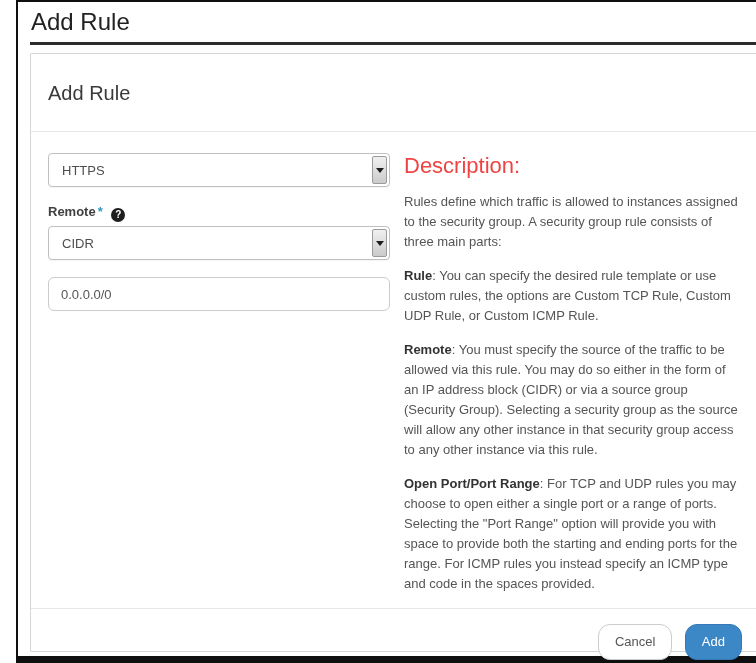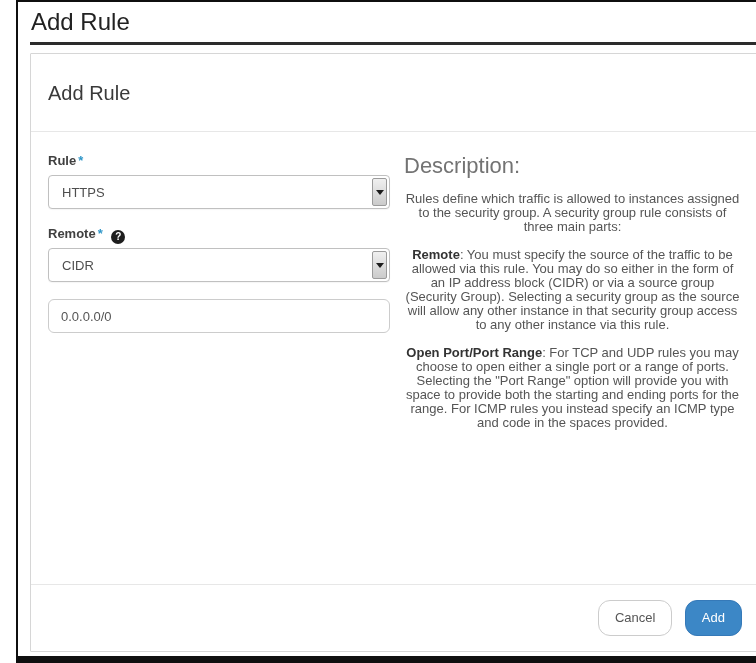--- a/index.html
+++ b/index.html
@@ -55,25 +55,25 @@
     border-top:5px solid #1c1c1c;
   }
   .text-input {
     width:100%; height:34px; border:1px solid #ccc; border-radius:6px;
     padding:6px 12px; font-size:13px; color:#555;
     font-family:"Liberation Sans", sans-serif; outline:none;
   }
   .text-input::placeholder { color:#8a8a8a; opacity:1; }
   .desc-col { flex:1; margin-left:14px; }
   .desc-heading {
-    font-size:22px; font-weight:400; color:#737373; line-height:26px;
+    font-size:22px; font-weight:400; color:#ef4444; line-height:26px;
     margin:0 0 13px 0;
   }
   .desc-col p {
-    font-size:13px; line-height:14px; color:#555; margin:0 0 14px 0;text-align:center;
+    font-size:13px; line-height:20px; color:#555; margin:0 0 14px 0;
   }
   .desc-col p b { color:#333; }
   .modal-footer {
     border-top:1px solid #e7e7e7; padding:15px 15px; text-align:right;
   }
   .btn {
     display:inline-block; font-size:13px; line-height:14px; padding:10px 16px;
     border-radius:12px; cursor:pointer; font-family:"Liberation Sans", sans-serif;
     vertical-align:middle;
   }
@@ -92,23 +92,20 @@
   <hr class="title-rule">
 
   <div class="modal">
     <div class="modal-header">
       <span>Add Rule</span>
     </div>
 
     <div class="modal-body">
       <div class="form-col">
 
-        <label class="field-label">
-          <span>Rule</span><span class="req">*</span>
-        </label>
         <div class="select-box">
           <span class="select-value">HTTPS</span>
           <span class="select-arrow-box">
               <span class="caret"></span>
             </span>
         </div>
 
         <label class="field-label">
           <span>Remote</span><span class="req">*</span>
           <span class="help-icon">?</span>
@@ -120,20 +117,21 @@
             </span>
         </div>
 
         <input class="text-input" type="text" value="0.0.0.0/0" style="">
 
       </div>
 
       <div class="desc-col">
         <div class="desc-heading">Description:</div>
         <p><b></b><span>Rules define which traffic is allowed to instances assigned to the security group. A security group rule consists of three main parts:</span></p>
+        <p><b>Rule</b><span>: You can specify the desired rule template or use custom rules, the options are Custom TCP Rule, Custom UDP Rule, or Custom ICMP Rule.</span></p>
         <p><b>Remote</b><span>: You must specify the source of the traffic to be allowed via this rule. You may do so either in the form of an IP address block (CIDR) or via a source group (Security Group). Selecting a security group as the source will allow any other instance in that security group access to any other instance via this rule.</span></p>
         <p><b>Open Port/Port Range</b><span>: For TCP and UDP rules you may choose to open either a single port or a range of ports. Selecting the "Port Range" option will provide you with space to provide both the starting and ending ports for the range. For ICMP rules you instead specify an ICMP type and code in the spaces provided.</span></p>
       </div>
     </div>
 
     <div class="modal-footer">
       <button class="btn btn-default">Cancel</button>
       <button class="btn btn-primary">Add</button>
     </div>
   </div>

